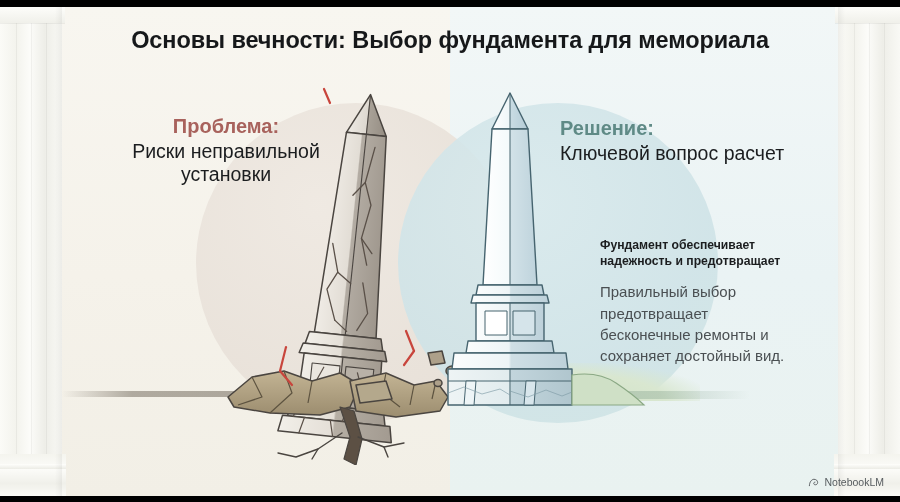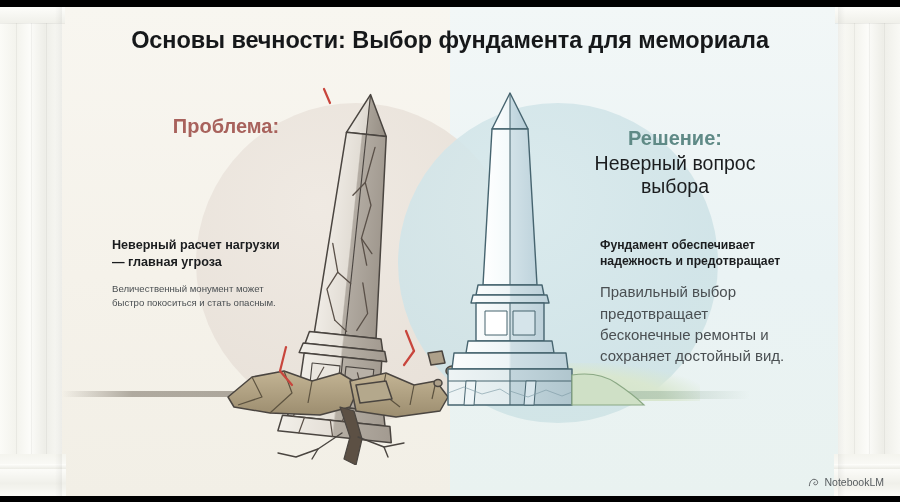--- a/index.html
+++ b/index.html
@@ -72,21 +72,21 @@
     position:absolute;left:0;top:20px;width:900px;
     text-align:center;
     font-size:23.5px;font-weight:bold;color:#16181a;
     letter-spacing:-.1px;
     z-index:30;
   }
 
   
   .col{position:absolute;z-index:30;}
   .col.left{left:110px;top:108px;width:232px;text-align:center;}
-  .col.right{left:560px;top:120px;width:230px;text-align:center;}
+  .col.right{left:560px;top:110px;width:230px;text-align:left;}
 
   .eyebrow{font-size:20px;font-weight:bold;line-height:1.18;margin:0 0 1px 0;}
   .eyebrow.problem{color:#a8625c;}
   .eyebrow.solution{color:#5f8a86;}
   .headline{font-size:19.5px;font-weight:400;color:#1b1d1f;line-height:1.2;margin:0;}
 
   .sub{position:absolute;z-index:30;}
   .sub.left{left:112px;top:230px;width:175px;text-align:left;}
   .sub.right{left:600px;top:230px;width:200px;text-align:left;}
   .sub h3{margin:0 0 12px 0;font-size:12.6px;font-weight:bold;color:#1b1d1f;line-height:1.33;}
@@ -324,29 +324,26 @@
       <div class="colflute" style="left:46px"></div>
       <div class="colcap top"></div>
       <div class="colbase"></div>
       <div class="colinner"></div>
     </div>
 
     <div id="title">Основы вечности: Выбор фундамента для мемориала</div>
 
     <div class="col left">
       <p class="eyebrow problem">Проблема:</p>
-    </div>
-    <div class="sub left">
-      <h3>Неверный расчет нагрузки — главная угроза</h3>
-      <p>Величественный монумент может быстро покоситься и стать опасным.</p>
+      <p class="headline">Риски неправильной установки</p>
     </div>
 
     <div class="col right">
       <p class="eyebrow solution">Решение:</p>
-      <p class="headline">Неверный вопрос выбора</p>
+      <p class="headline">Ключевой вопрос расчет</p>
     </div>
     <div class="sub right">
       <h3>Фундамент обеспечивает надежность и предотвращает</h3>
       <p>Правильный выбор предотвращает бесконечные ремонты и сохраняет достойный вид.</p>
     </div>
 
     <div id="watermark">
       <svg class="wm-icon" viewBox="0 0 24 24">
         <path d="M3 19 C3 11 8 5 13 5 C18 5 21 8 21 12 C21 15 19 17 16 17 C14 17 12.5 15.8 12.5 14 C12.5 12.4 13.7 11.2 15.2 11.2" fill="none" stroke="#585d60" stroke-width="2.1" stroke-linecap="round"></path>
       </svg>

